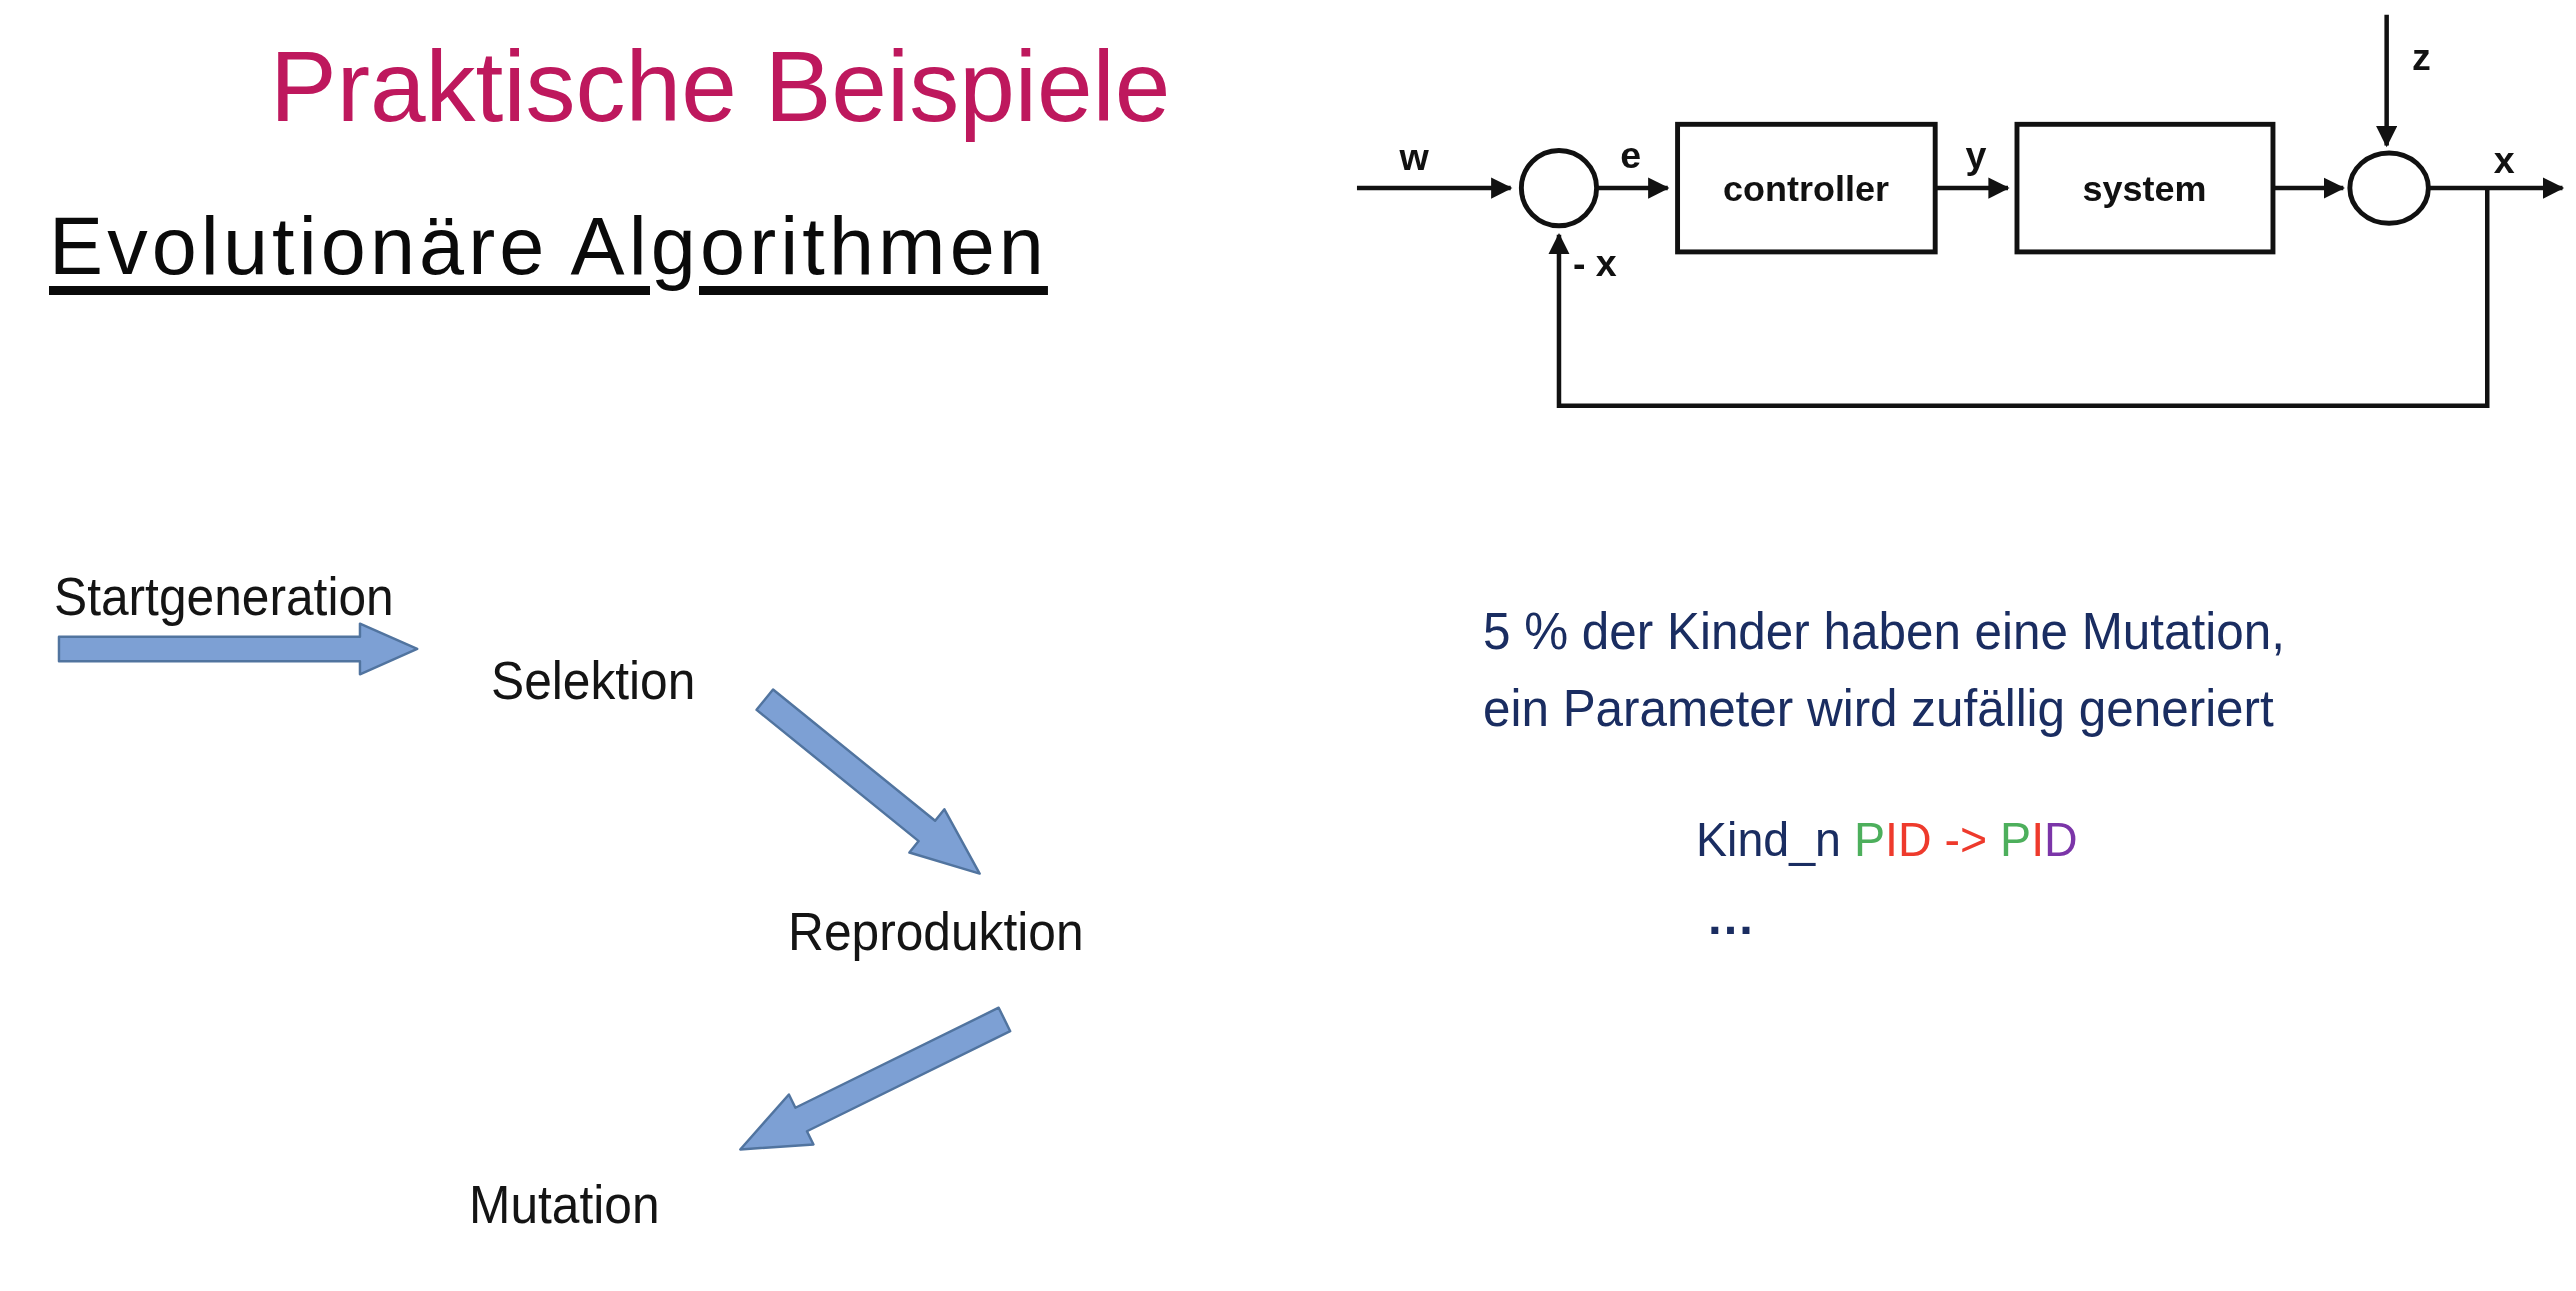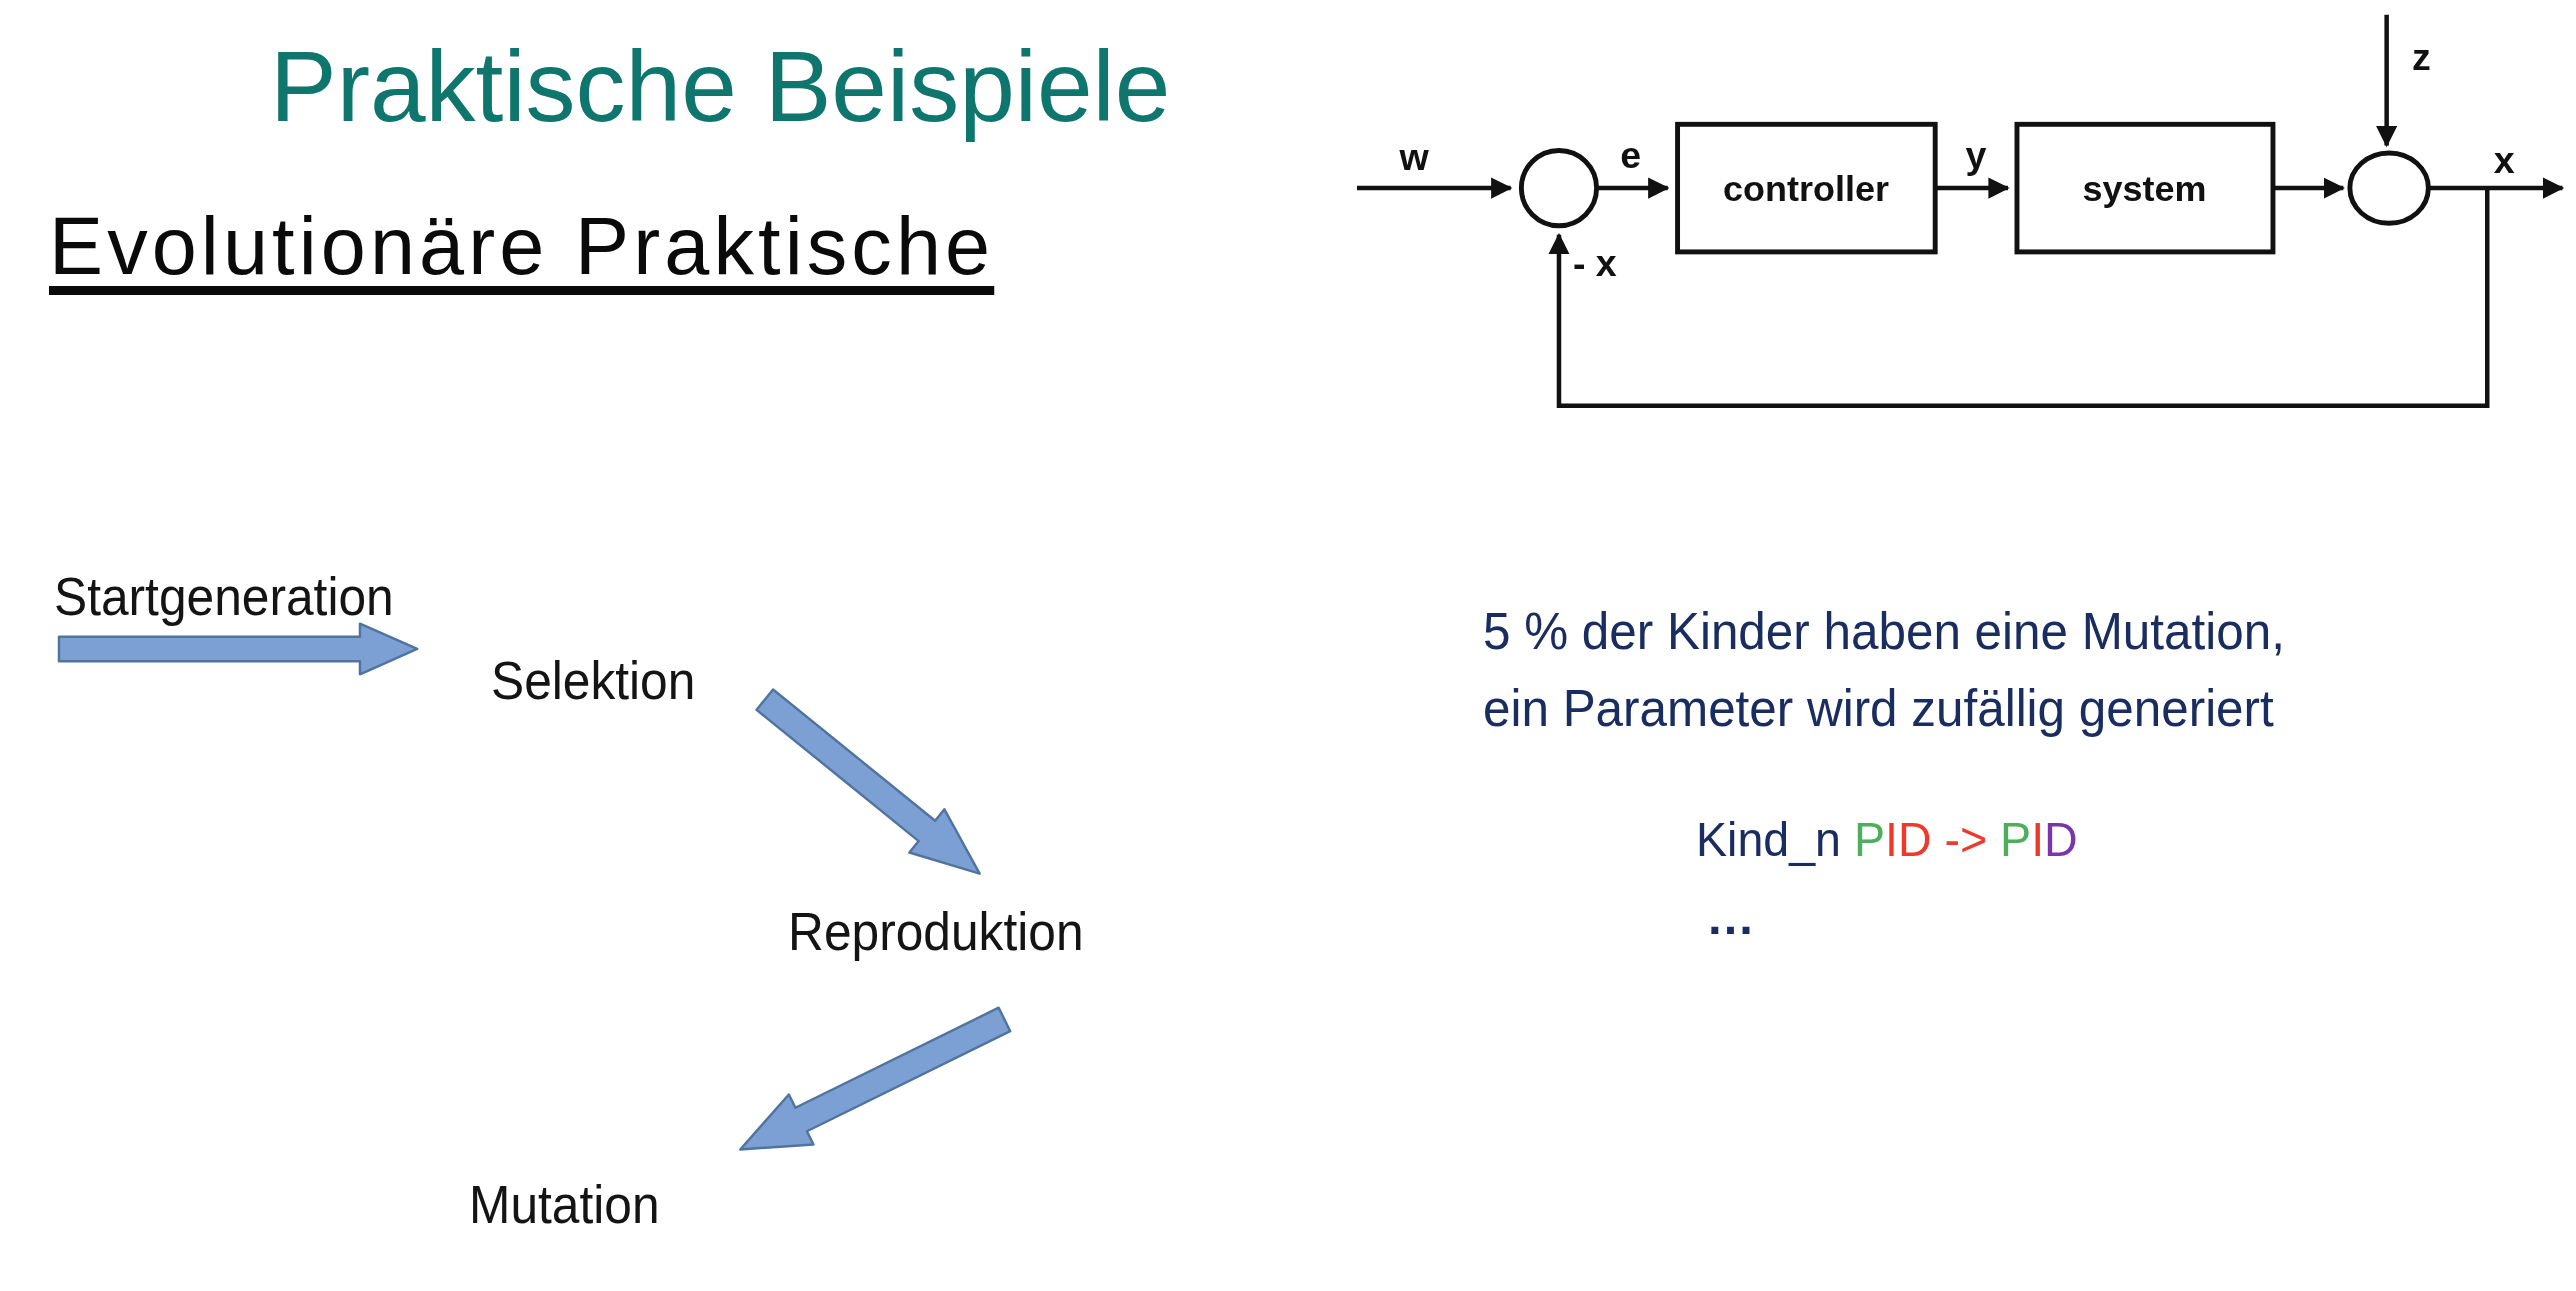--- a/index.html
+++ b/index.html
@@ -10,21 +10,21 @@
     background: #ffffff;
     font-family: "Liberation Sans", sans-serif;
     color: #111;
     overflow: hidden;
   }
   .abs { position: absolute; white-space: nowrap; }
 
   .title {
     left: 270px; top: 36px;
     font-size: 100px; line-height: 1;
-    color: #0f766e;
+    color: #be185d;
   }
   .subtitle {
     left: 49px; top: 206px;
     font-size: 81px; line-height: 1;
     letter-spacing: 4.1px;
     color: #0a0a0a;
     text-decoration: underline;
     text-decoration-thickness: 9px;
     text-underline-offset: 11.5px;
   }
@@ -60,21 +60,21 @@
   .bd-label  { font-family: "Liberation Sans", sans-serif; font-weight: bold; font-size: 46px; fill: #111; }
   .bd-boxtxt { font-family: "Liberation Sans", sans-serif; font-weight: bold; font-size: 44px; fill: #111; text-anchor: middle; }
   .flow-arrow { stroke-width: 3px; stroke-linejoin: round; }
 </style>
 </head>
 <body>
 
 <div class="slide">
 
   <div class="abs title">Praktische Beispiele</div>
-  <div class="abs subtitle">Evolutionäre Praktische</div>
+  <div class="abs subtitle">Evolutionäre Algorithmen</div>
 
   <svg style="left:1350px; top:0;" width="1226" height="458" viewBox="0 0 1498 560">
     <defs>
       <marker id="arr" markerUnits="userSpaceOnUse" markerWidth="30" markerHeight="30" refX="24" refY="13" orient="auto">
         <path d="M0,0 L26,13 L0,26 Z" fill="#111"></path>
       </marker>
     </defs>
 
     <line class="bd-line" x1="8" y1="230" x2="196" y2="230" marker-end="url(#arr)"></line>
 

